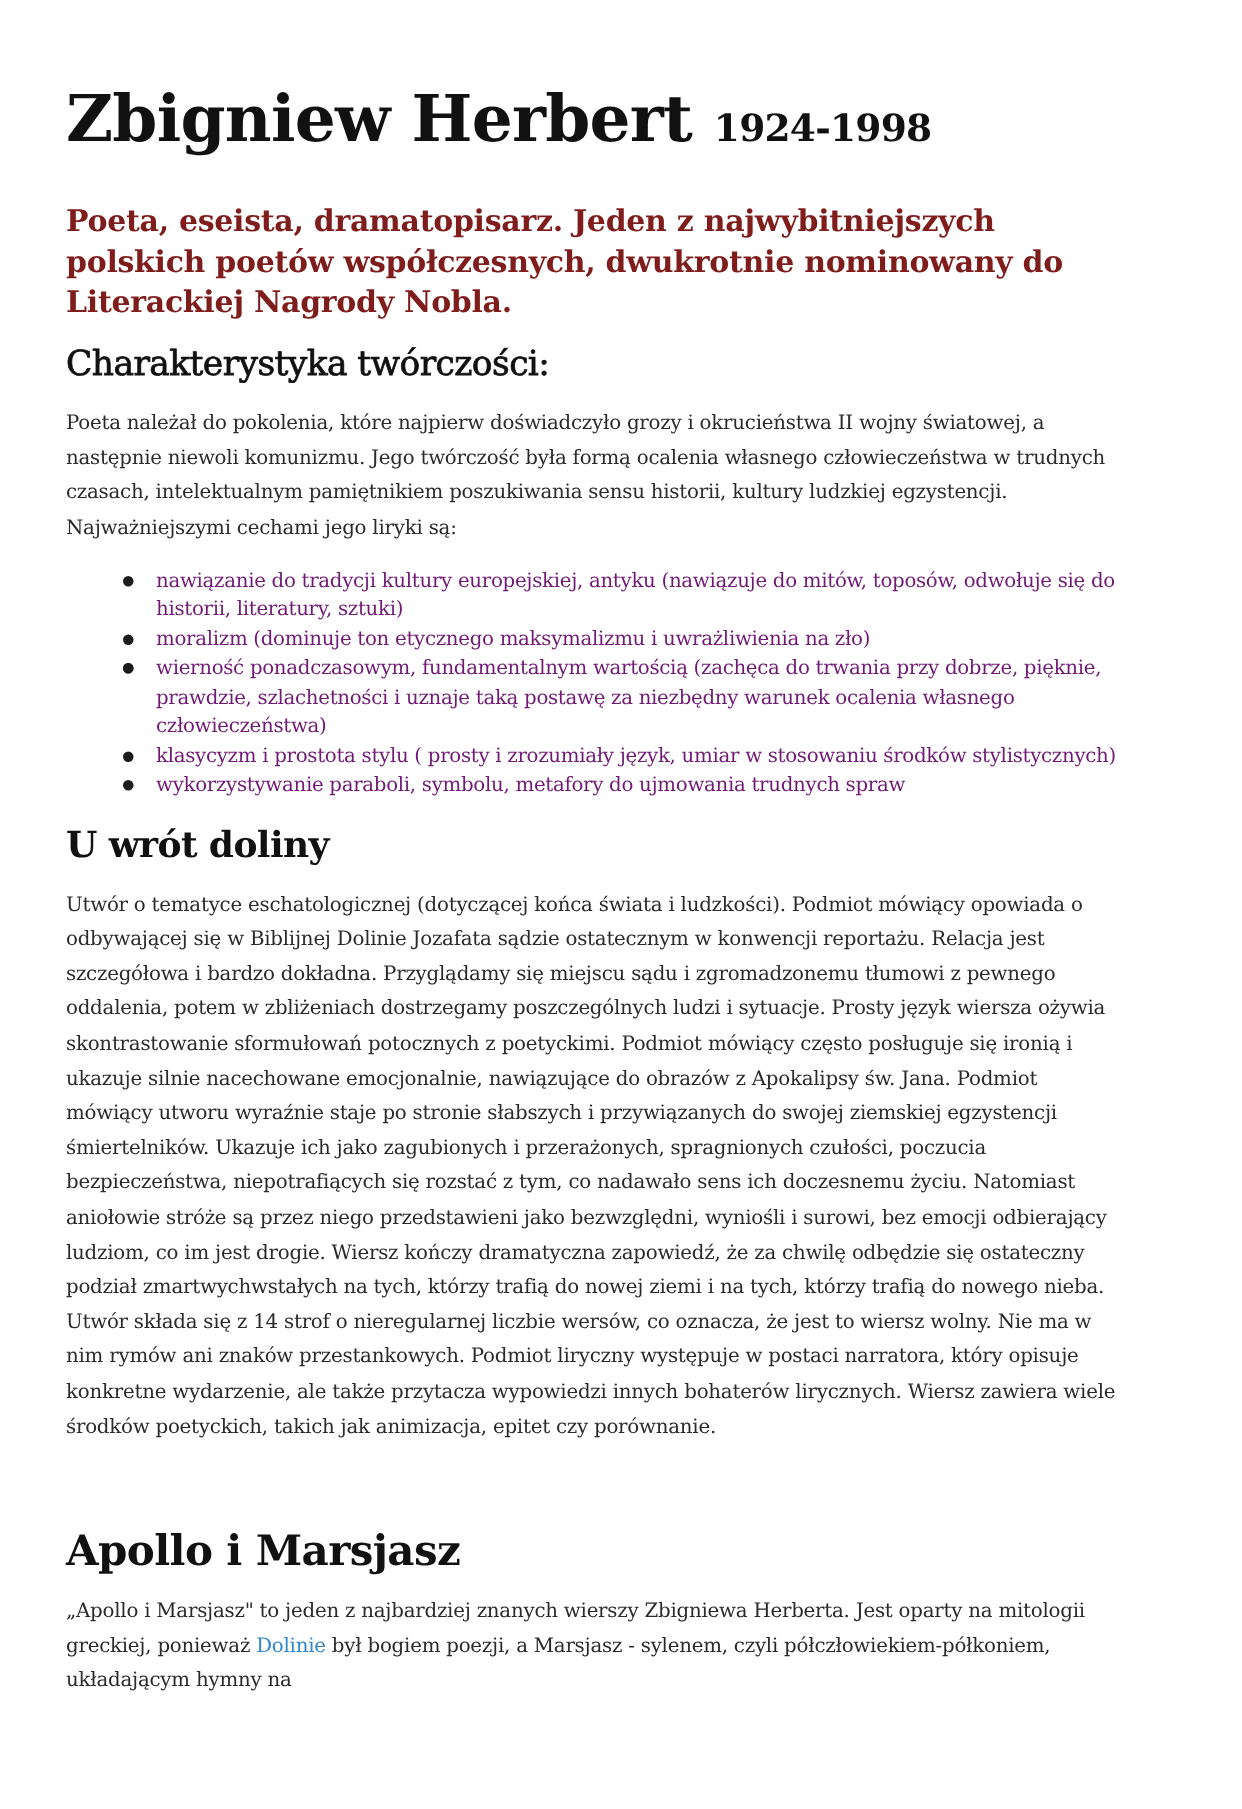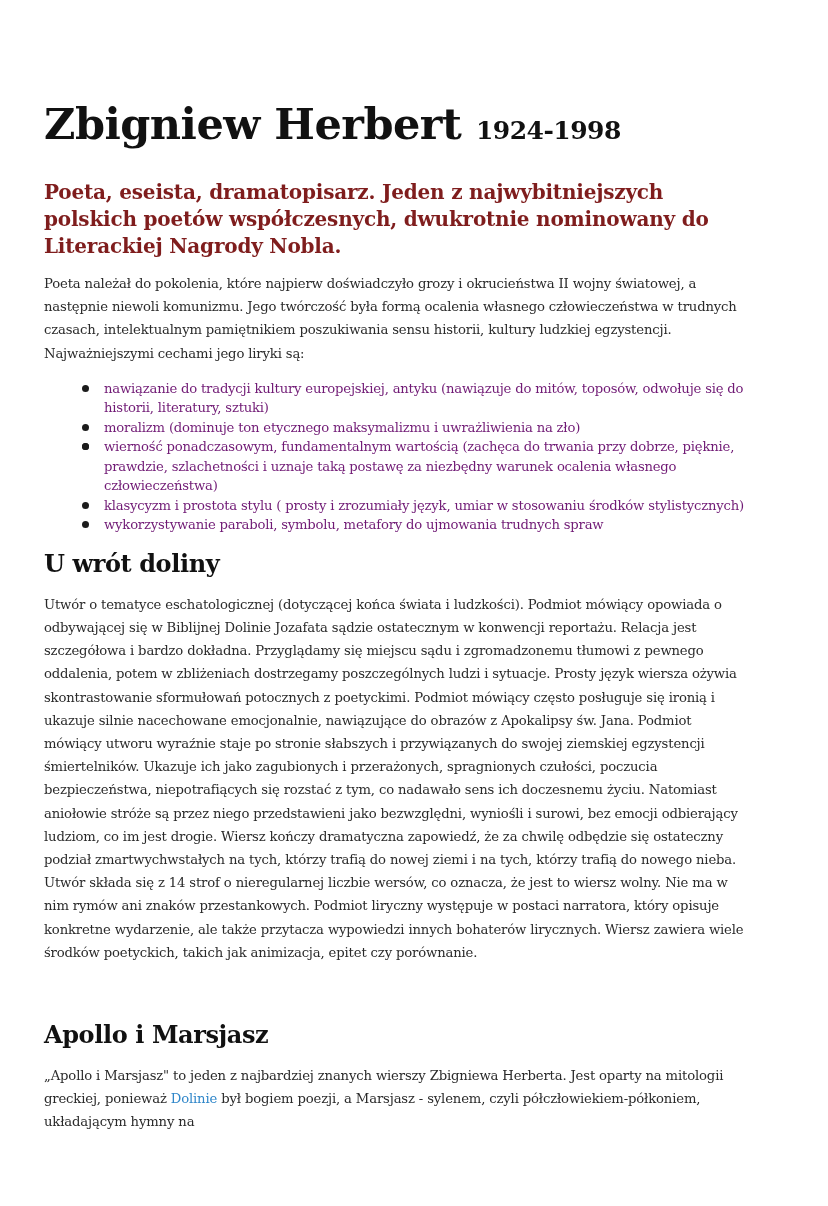--- a/index.html
+++ b/index.html
@@ -7,21 +7,20 @@
       width: 828px;
       height: 1206px;
       overflow: hidden;
       color: #1c1c1c;
       font-family: "DejaVu Serif", serif;
     }
     .page {
       padding: 40px 44px 0 44px;
       box-sizing: border-box;
       width: 792px;
-      margin-top: 44px;
     }
     h1.title {
       margin: 10px 0 0 0;
       font-family: "DejaVu Serif", serif;
       font-weight: bold;
       font-size: 43px;
       line-height: 60px;
       color: #111;
       letter-spacing: -0.5px;
     }
@@ -41,21 +40,21 @@
     }
     h2 {
       font-family: "DejaVu Serif", serif;
       font-weight: bold;
       color: #111;
       margin: 0;
       letter-spacing: -0.4px;
     }
     h2.sec1 { font-size: 23px; line-height: 32px; margin-top: 12px; font-weight: normal; -webkit-text-stroke: 0.5px #111; }
     h2.sec2 { font-size: 24px; line-height: 34px; margin-top: 12px; }
-    h2.sec3 { font-size: 24px; line-height: 34px; margin-top: 54px; }
+    h2.sec3 { font-size: 28px; line-height: 34px; margin-top: 54px; }
     p.body {
       margin: 12px 0 0 0;
       font-family: "DejaVu Serif", serif;
       font-size: 13.2px;
       line-height: 23.2px;
       color: #2a2a2a;
       letter-spacing: -0.15px;
     }
     p.body.flush { margin-top: 0; }
     ul.features {
@@ -91,20 +90,21 @@
 
 <div class="page">
 
   <h1 class="title">
     <span>Zbigniew Herbert</span>
     <span class="years">1924-1998</span>
   </h1>
 
   <p class="lead">Poeta, eseista, dramatopisarz. Jeden z najwybitniejszych polskich poetów współczesnych, dwukrotnie nominowany do Literackiej Nagrody Nobla.</p>
 
+  <h2 class="sec1">Charakterystyka twórczości:</h2>
 
   <p class="body">Poeta należał do pokolenia, które najpierw doświadczyło grozy i okrucieństwa II wojny światowej, a następnie niewoli komunizmu. Jego twórczość była formą ocalenia własnego człowieczeństwa w trudnych czasach, intelektualnym pamiętnikiem poszukiwania sensu historii, kultury ludzkiej egzystencji. Najważniejszymi cechami jego liryki są:</p>
 
   <ul class="features">
     <li><span class="bullet"></span><span>nawiązanie do tradycji kultury europejskiej, antyku (nawiązuje do mitów, toposów, odwołuje się do historii, literatury, sztuki)</span></li>
     <li><span class="bullet"></span><span>moralizm (dominuje ton etycznego maksymalizmu i uwrażliwienia na zło)</span></li>
     <li><span class="bullet"></span></li>
     <li><span class="bullet"></span><span>wierność ponadczasowym, fundamentalnym wartością (zachęca do trwania przy dobrze, pięknie, prawdzie, szlachetności i uznaje taką postawę za niezbędny warunek ocalenia własnego człowieczeństwa)</span></li>
     <li><span class="bullet"></span><span>klasycyzm i prostota stylu ( prosty i zrozumiały język, umiar w stosowaniu środków stylistycznych)</span></li>
     <li><span class="bullet"></span><span>wykorzystywanie paraboli, symbolu, metafory do ujmowania trudnych spraw</span></li>

